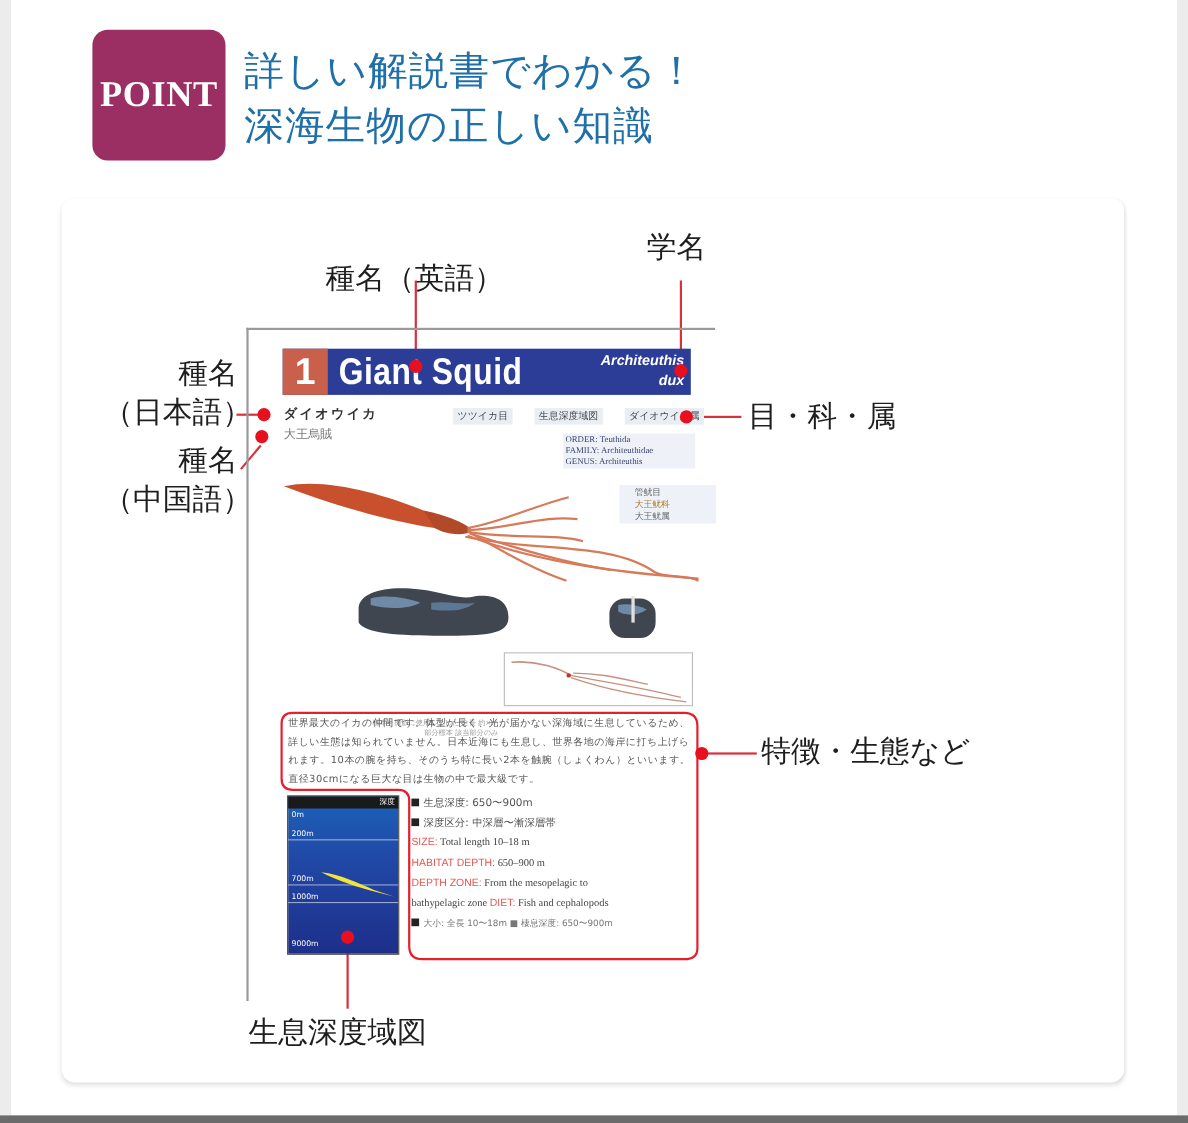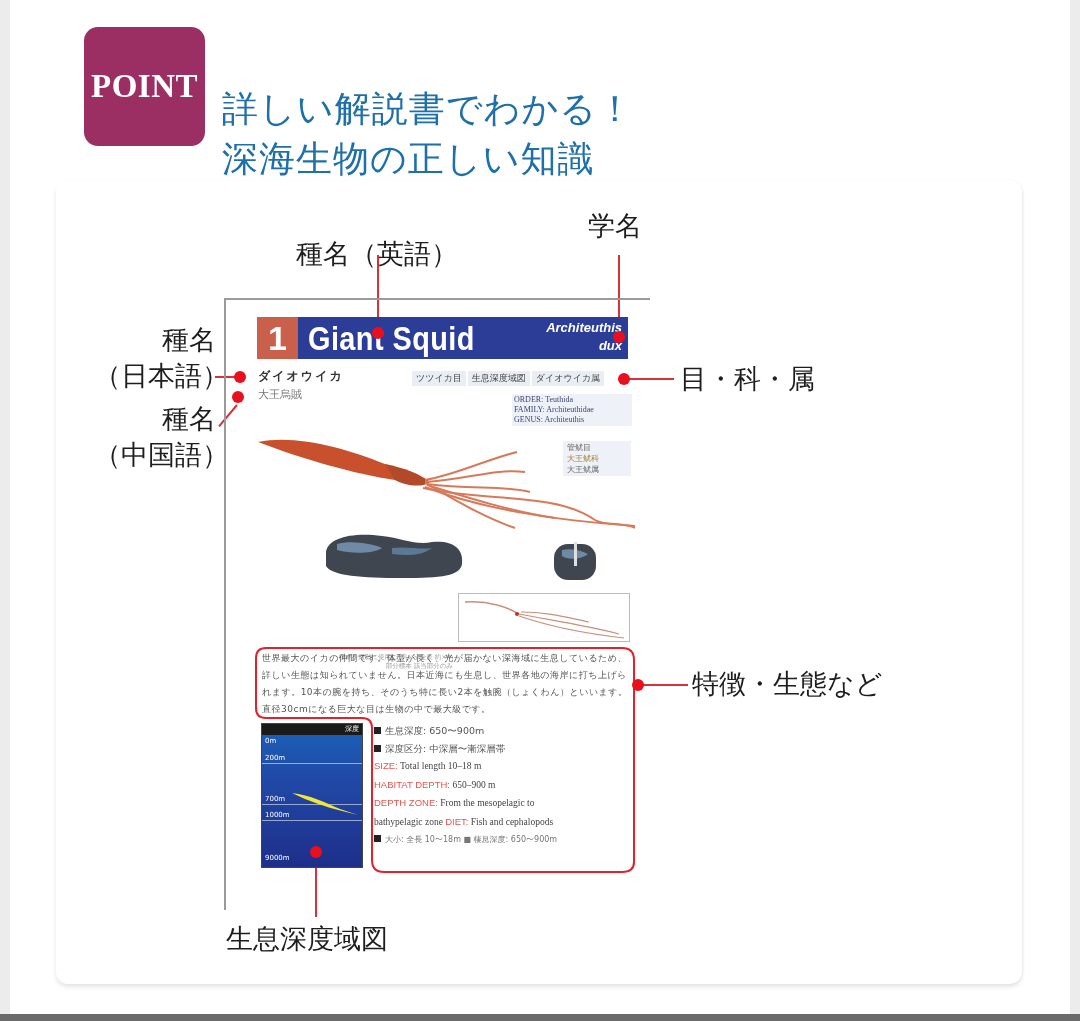--- a/index.html
+++ b/index.html
@@ -18,21 +18,21 @@
     position:absolute; left:84px; top:27px; width:121px; height:119px;
     background:#9b2f63; border-radius:14px;
     display:flex; align-items:center; justify-content:center;
   }
   .point-badge span {
     color:#fff; font-family:"Liberation Serif","DejaVu Serif",serif;
     font-weight:bold; font-size:33px; letter-spacing:0.5px;
   }
   .headline {
     position:absolute; left:222px; top:40px; color:#1f6fa9;
-    font-size:36px; line-height:50px; letter-spacing:1px;margin-top:44px;
+    font-size:36px; line-height:50px; letter-spacing:1px;
   }
 
   .card {
     position:absolute; left:56px; top:180px; width:966px; height:804px;
     background:#fff; border-radius:12px;
     box-shadow:0 3px 4px rgba(0,0,0,0.10), 1px 0 2px rgba(0,0,0,0.04);
   }
 
   .callout { position:absolute; color:#1e1e1e; font-size:27px; line-height:38px; }
   .red-line { position:absolute; background:#d9303a; }
@@ -55,24 +55,24 @@
     font-size:34px; margin-left:10px; transform:scaleX(0.85); transform-origin:left center;
     letter-spacing:0.5px;
   }
   .title-sci {
     position:absolute; right:6px; top:2px; color:#fff; text-align:right;
     font-family:"Liberation Sans",sans-serif; font-style:italic; font-weight:bold;
     font-size:13px; line-height:18px;
   }
   .jp-name { position:absolute; left:258px; top:368px; font-size:12px; font-weight:bold; color:#333; letter-spacing:2px; }
   .cn-name { position:absolute; left:258px; top:387px; font-size:11px; color:#777; }
-  .taxo-row { position:absolute; left:412px; top:371px; display:flex; gap:2px; }
+  .taxo-row { position:absolute; left:412px; top:371px; display:flex; gap:20px; }
   .taxo-row span { background:#e9eef4; font-size:9px; color:#444; padding:1px 4px; }
   .taxo-en { position:absolute; left:512px; top:394px; width:116px; background:#eef2f8; font-family:"Liberation Serif",serif; font-size:8px; line-height:10px; color:#3a4470; padding:1px 2px; }
-  .taxo-cn { position:absolute; left:563px; top:441px; width:60px; background:#eef2f8; font-size:8px; line-height:11px; color:#666; padding:1px 4px; }
+  .taxo-cn { position:absolute; left:563px; top:441px; width:60px; background:#eef2f8; font-size:8px; line-height:11px; color:#666; padding:1px 14px; }
   .taxo-cn .mid { color:#a87a2a; }
 
   .squid { position:absolute; left:255px; top:430px; }
   .specimen { position:absolute; }
   .caption-small { position:absolute; left:335px; top:625px; width:118px; font-size:6.5px; line-height:9px; color:#999; text-align:right;margin-top:28px; }
   .thumb-box { position:absolute; left:458px; top:593px; width:170px; height:47px; border:1px solid #bbb; background:#fff; }
 
   .desc-text { position:absolute; left:262px; top:650px; width:370px; font-size:9px; line-height:17px; color:#555; letter-spacing:0.5px; }
   .features-outline { position:absolute; left:252px; top:644px; width:384px; height:232px; }
 

